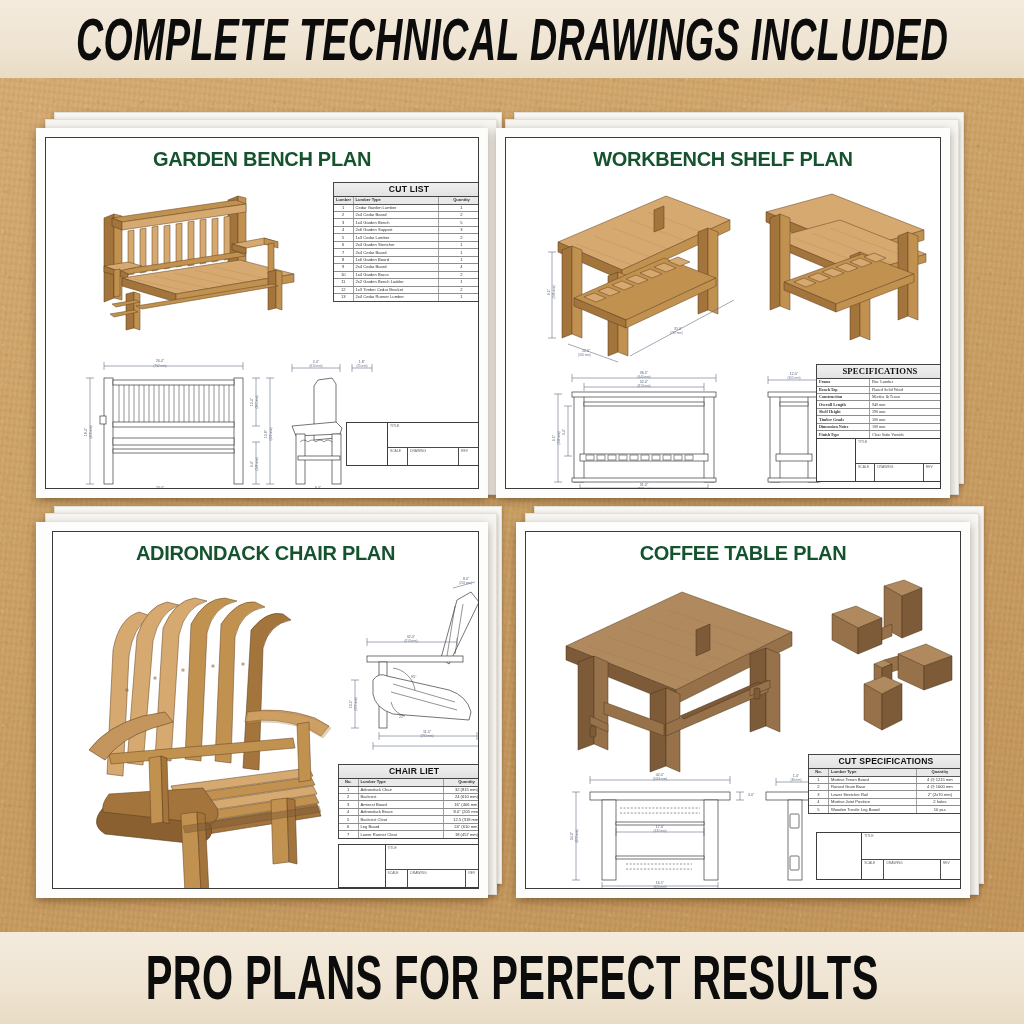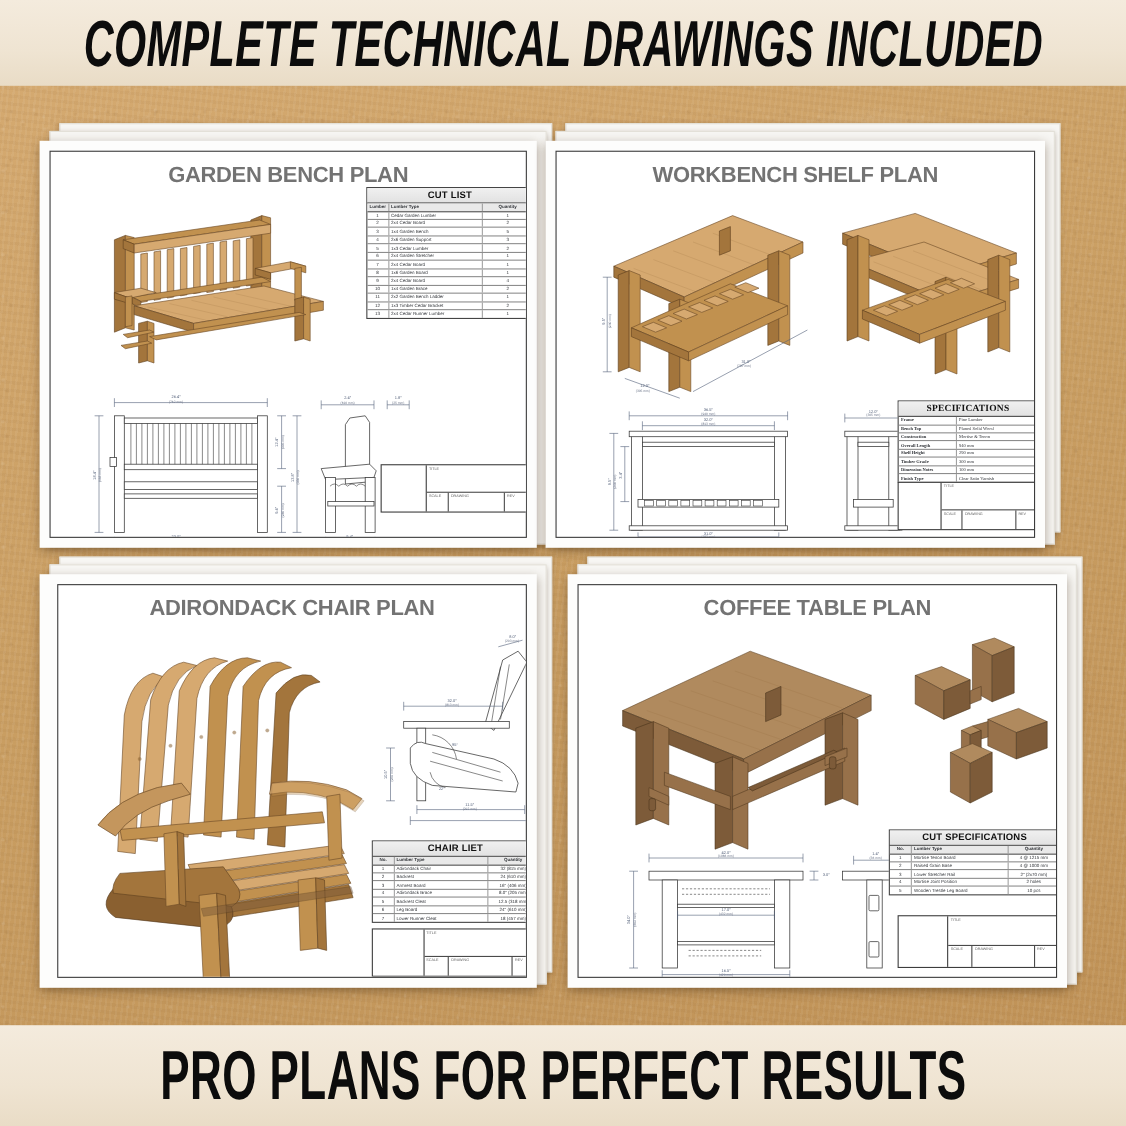--- a/index.html
+++ b/index.html
@@ -76,21 +76,21 @@
     width: 100%; height: 100%;
     border: 1.6px solid #3b3b3b;
     position: relative;
     background: #ffffff;
     overflow: hidden;
   }
 
   .plan-title {
     position: absolute; left: 0; right: 0; top: 10px;
     text-align: center;
-    font-weight: 700; font-size: 20px; color: #737373;
+    font-weight: 700; font-size: 20px; color: #14532d;
     letter-spacing: -0.3px;
   }
 
   
   .tech-table {
     position: absolute;
     border: 1px solid #444;
     background: #fff;
     font-size: 4.1px;
     line-height: 1.05;
@@ -216,21 +216,21 @@
         <polygon class="w-d" points="44,116 52,114 52,150 44,152"></polygon>
         <polygon class="w-m" points="52,114 58,116 58,152 52,150"></polygon>
         <polygon class="w-d" points="186,94 194,92 194,130 186,132"></polygon>
         <polygon class="w-m" points="194,92 200,94 200,132 194,130"></polygon>
 
         <polygon class="w-m" points="30,126 54,122 58,124 34,129"></polygon>
         <polygon class="w-m" points="28,136 52,132 56,134 32,139"></polygon>
         <polygon class="w-m" points="54,128 190,106 196,108 60,131"></polygon>
       </svg>
 
-      <div class="tech-table" style="left:287px; top:32px; width:152px;">
+      <div class="tech-table" style="left:287px; top:44px; width:152px;">
         <div class="tt-title">CUT LIST</div>
         <div class="tt-row tt-head">
           <div class="tt-c num blur">Lumber</div>
           <div class="tt-c desc blur">Lumber Type</div>
           <div class="tt-c qty blur">Quantity</div>
         </div>
         <div id="gb-rows">
             <div class="tt-row">
               <div class="tt-c num blur">1</div>
               <div class="tt-c desc blur">Cedar Garden Lumber</div>

